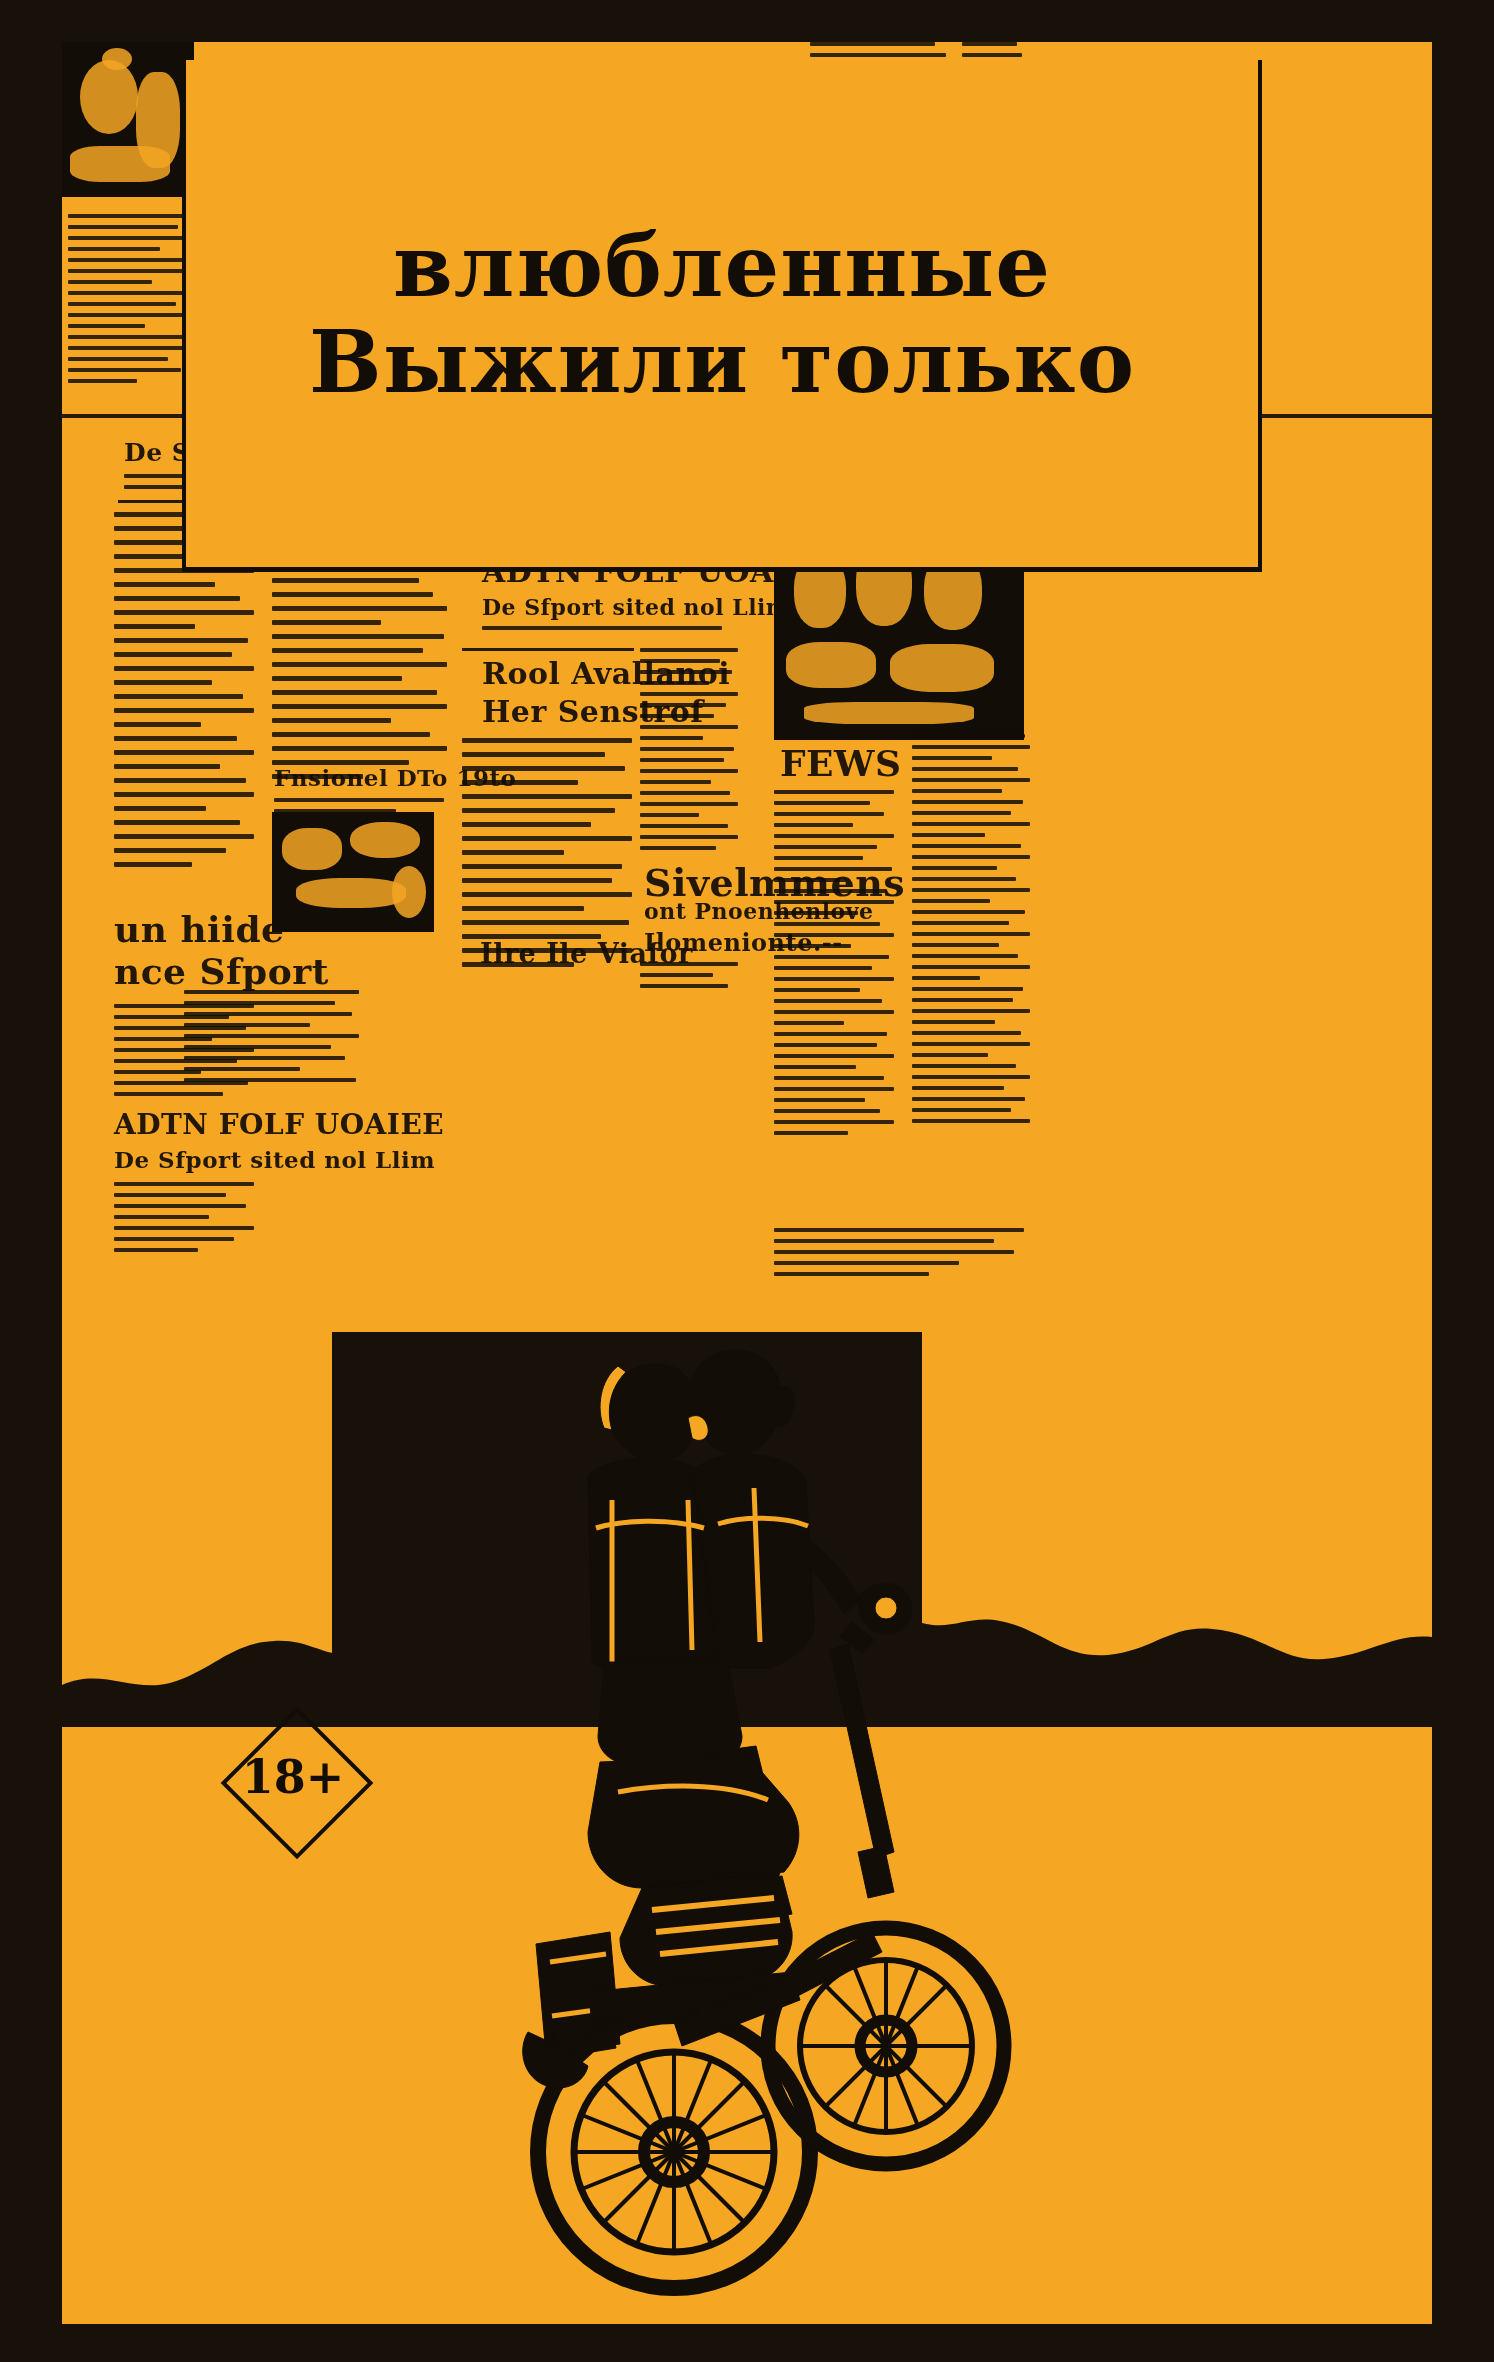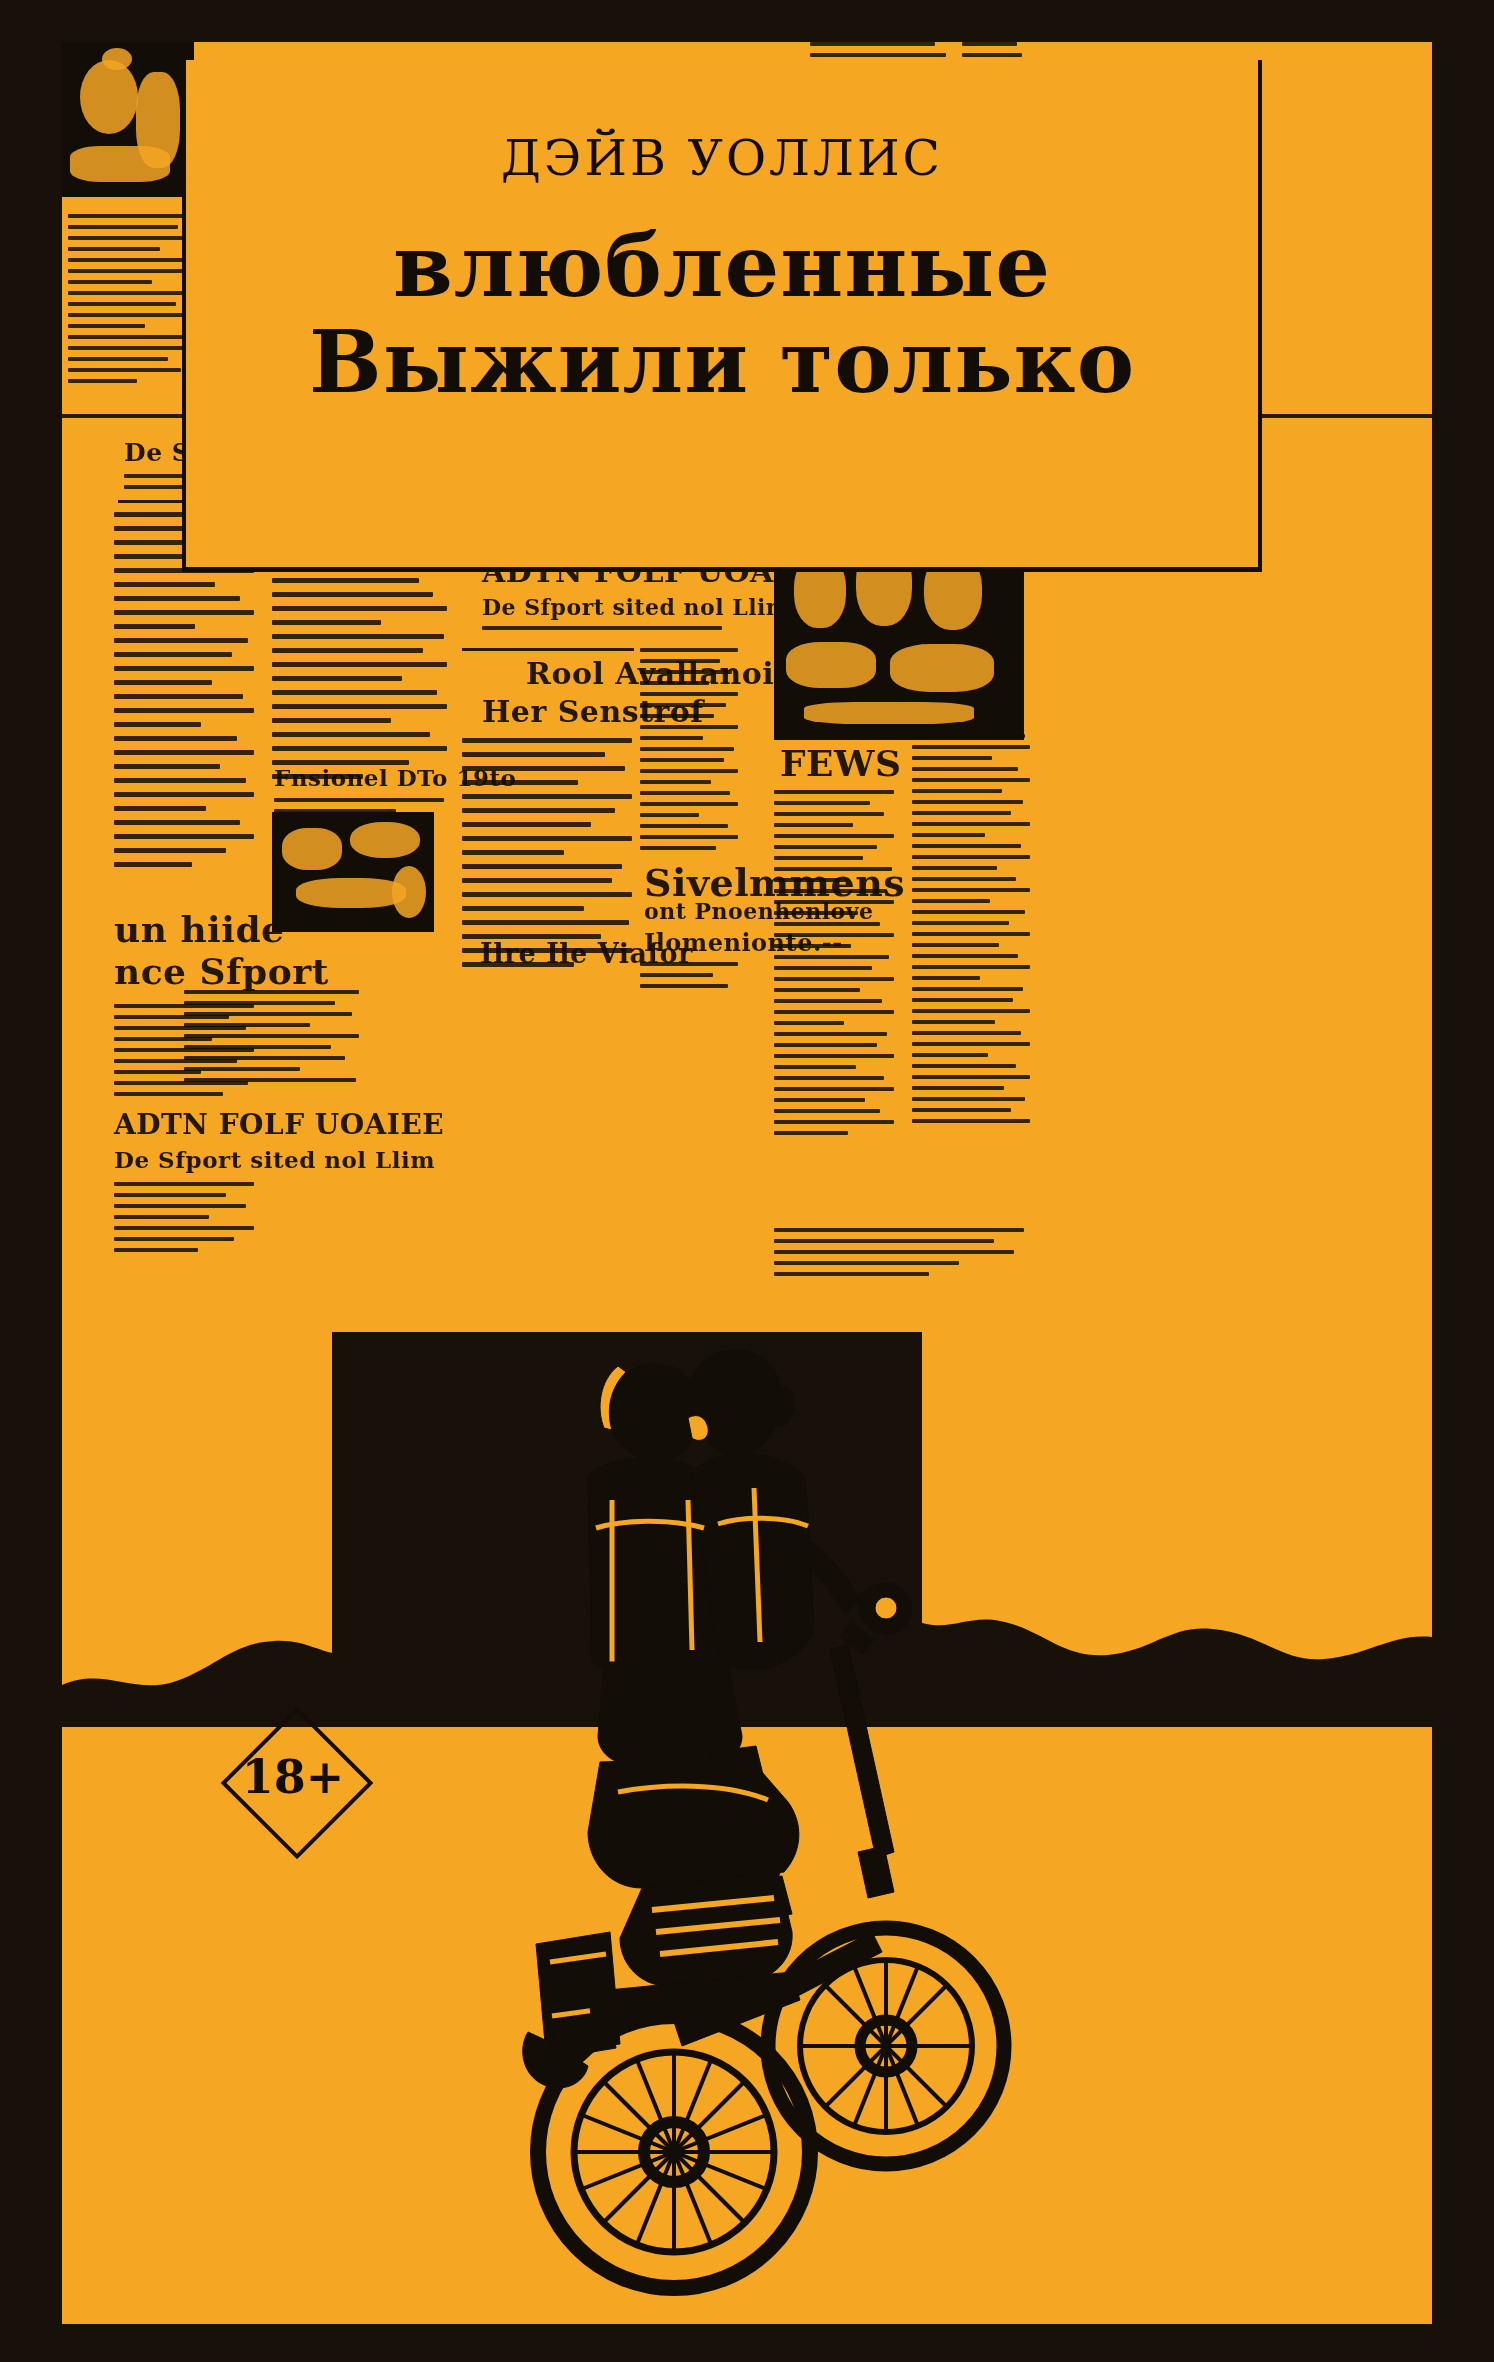--- a/index.html
+++ b/index.html
@@ -352,21 +352,21 @@
         <div class="blob" style="left:120px; top:40px; width:28px; height:46px;"></div>
       </div>
 
       <div class="blockhead" style="left:420px; top:512px; font-size:30px;">ADTN FOLF UOAIEE</div>
       <div class="blockhead" style="left:420px; top:552px; font-size:22px;">De Sfport sited nol Llim, FVIll</div>
       <div class="lines tight" style="left:420px; top:584px; width:250px; height:20px;">
         <i style="width:96%"></i>
       </div>
       <div class="rule" style="left:400px; top:606px; width:172px; height:3px;"></div>
 
-      <div class="blockhead" style="left:420px; top:614px; font-size:30px;margin-left:44px;">Rool Avallanoi</div>
+      <div class="blockhead" style="left:420px; top:614px; font-size:30px;">Rool Avallanoi</div>
       <div class="blockhead" style="left:420px; top:652px; font-size:30px;">Her Senstrof</div>
 
       <div class="lines" style="left:400px; top:696px; width:170px; height:230px;">
         <i style="width:100%"></i>
           <i style="width:84%"></i>
           <i style="width:96%"></i>
           <i style="width:68%"></i>
         <i style="width:100%"></i>
           <i style="width:90%"></i>
           <i style="width:76%"></i>
@@ -560,21 +560,20 @@
           <i style="width:96%"></i>
           <i style="width:74%"></i>
           <i style="width:62%"></i>
       </div>
     </div>
 
     <div class="masthead">
       <div class="mh-rule-left"></div>
       <div class="mh-rule-right"></div>
       <div class="mh-rule-bottom"></div>
-      <div class="author">ДЭЙВ УОЛЛИС</div>
       <div class="title">
         <div>влюбленные</div>
         <div>Выжили только</div>
       </div>
     </div>
 
     <div class="dark-panel"></div>
     <svg class="dark-sweep" viewBox="0 0 1370 130" preserveAspectRatio="none">
       <path d="M0,88 C40,70 70,96 108,86 C150,74 168,46 212,44 C250,42 262,62 292,56
                C320,50 318,24 346,18 L346,0 L860,0 L860,26 C890,34 906,18 938,24

